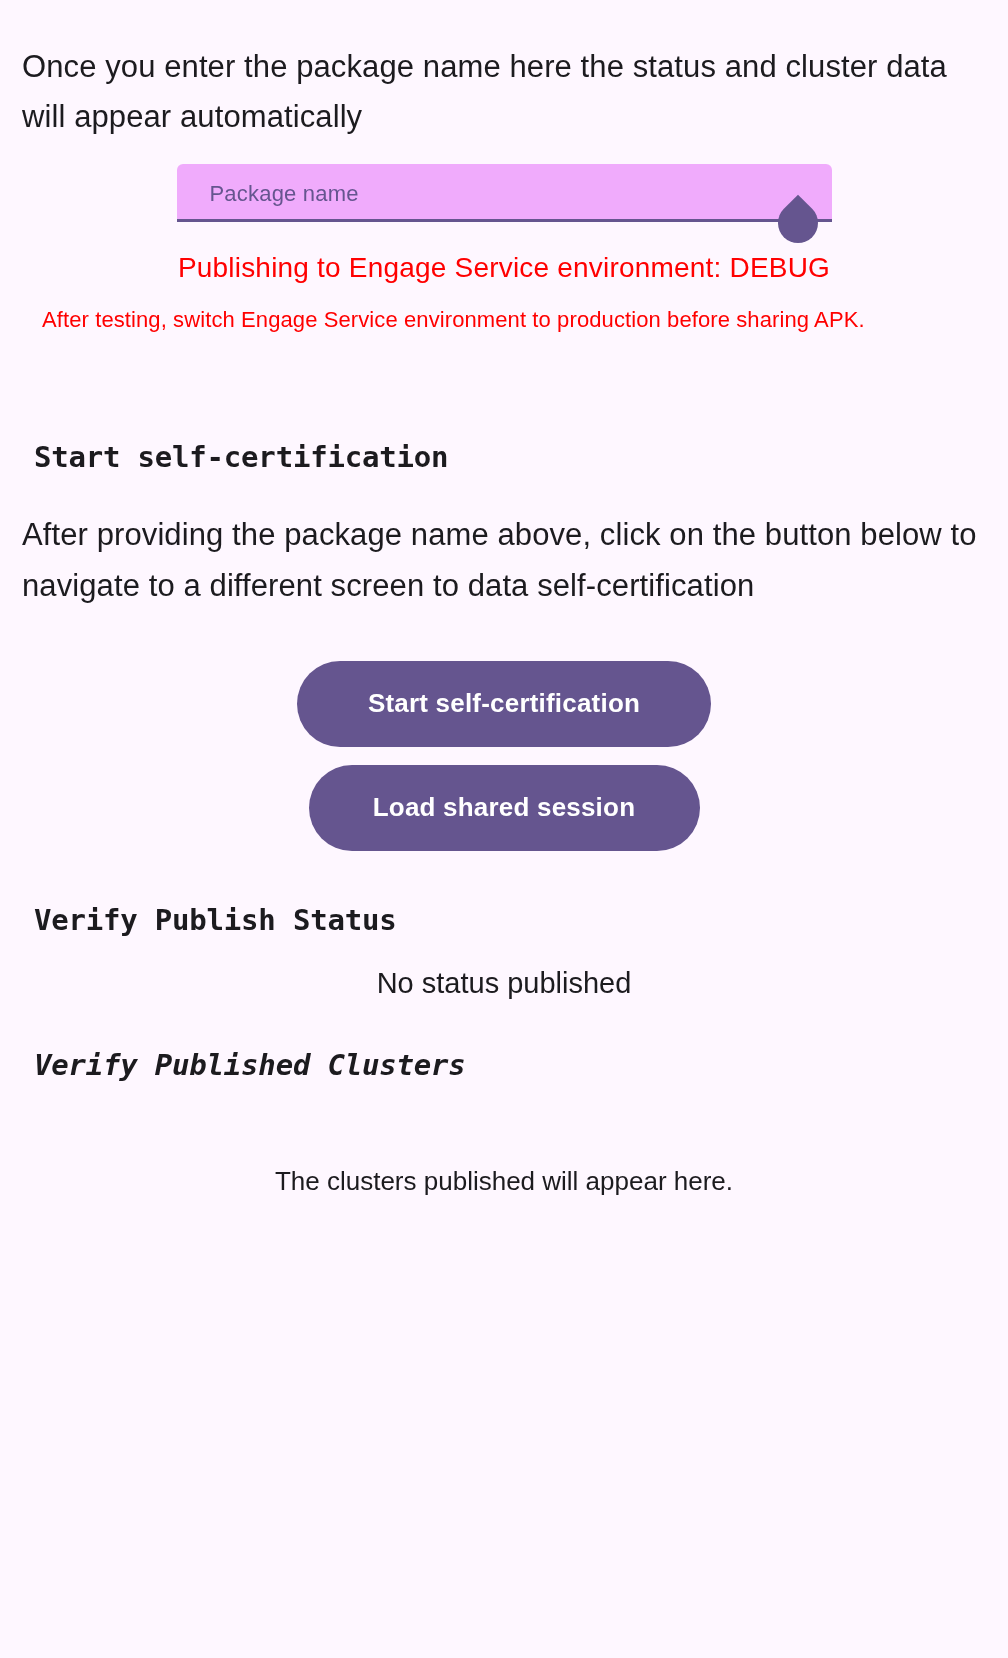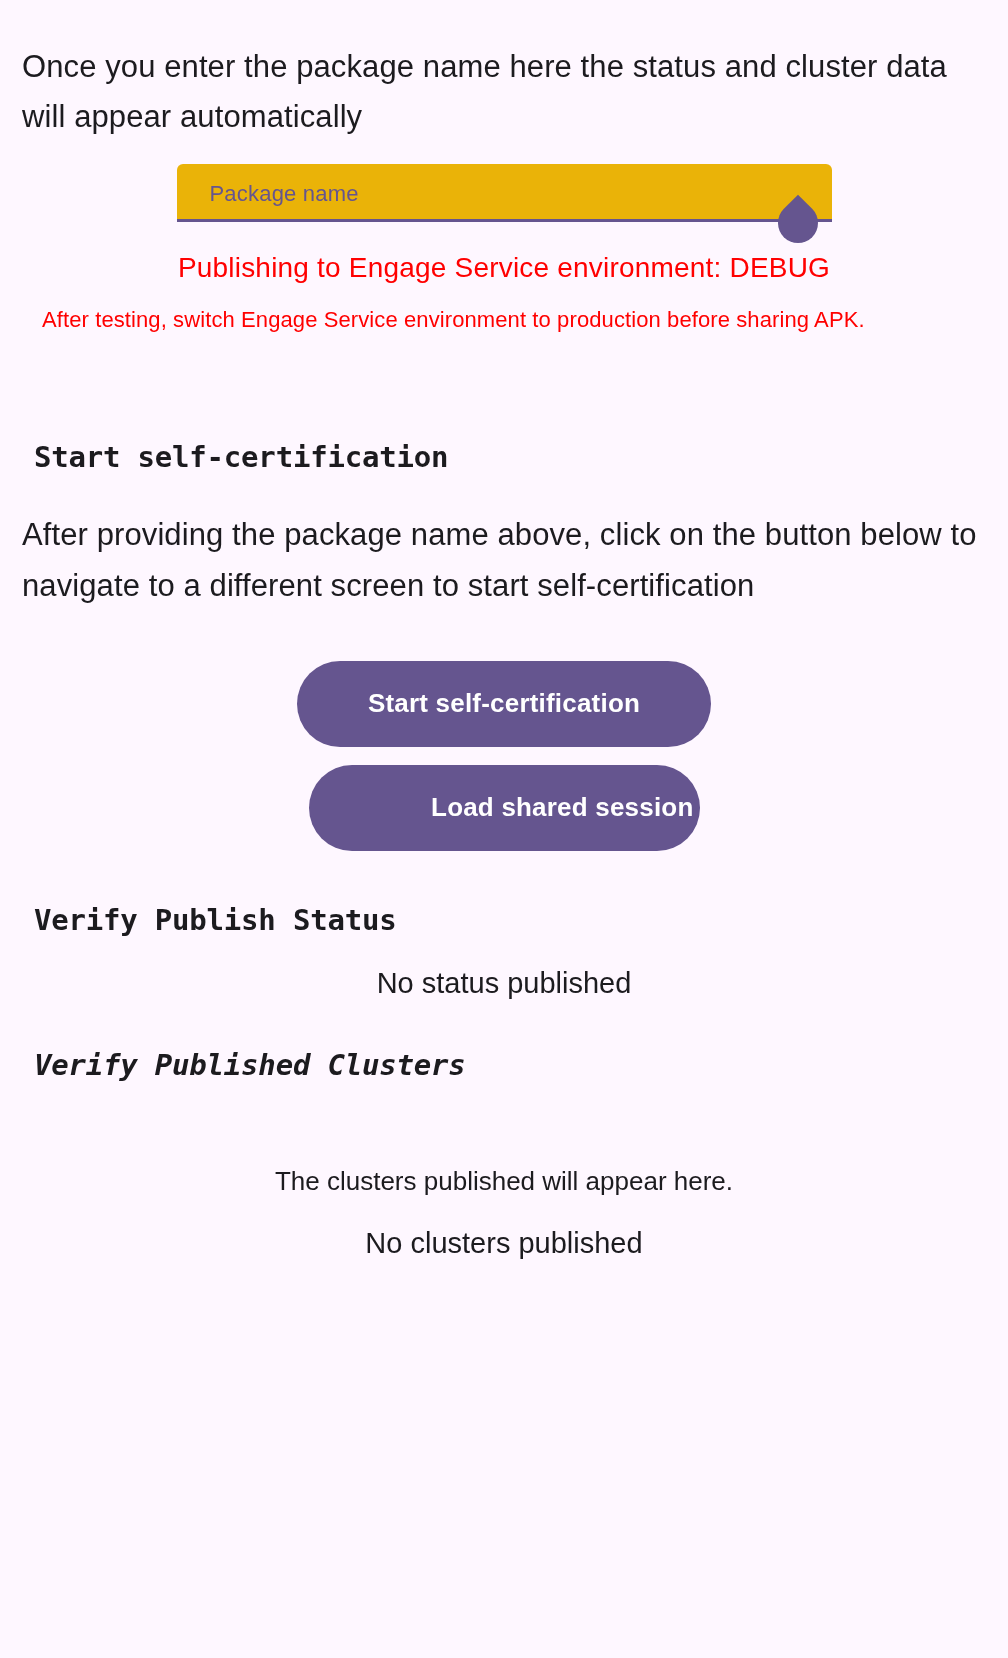--- a/index.html
+++ b/index.html
@@ -30,21 +30,21 @@
   }
   
   .field-wrap {
     margin-top: 22px;
     display: flex;
     justify-content: center;
     position: relative;
   }
   .textfield {
     width: 655px;
-    background: #eab308;
+    background: #f0abfc;
     border-top-left-radius: 6px;
     border-top-right-radius: 6px;
     border-bottom: 3px solid #65558F;
     box-sizing: border-box;
     padding: 16px 0 10px 33px;
     position: relative;
   }
   .tf-label {
     color: #65558F;
     font-size: 22px;
@@ -128,21 +128,20 @@
   }
   .btn-primary {
     margin-top: 50px;
     width: 414px;
     height: 86px;
   }
   .btn-secondary {
     margin-top: 18px;
     width: 391px;
     height: 86px;
-    text-align: right;
   }
   .sec-verify-status { margin-top: 52px; }
   .status-empty {
     font-size: 29px;
     text-align: center;
     color: #1C1B1F;
     margin-top: 30px;
   }
   .sec-verify-clusters { margin-top: 48px; font-style: italic; }
   .clusters-text {
@@ -169,29 +168,28 @@
     <div class="textfield">
       <div class="tf-label">Package name</div>
       <div class="drag-handle"></div>
     </div>
   </div>
 
   <div class="warn-main">Publishing to Engage Service environment: DEBUG</div>
   <div class="warn-sub">After testing, switch Engage Service environment to production before sharing APK.</div>
 
   <div class="section-title sec-start">Start self-certification</div>
-  <div class="body-text">After providing the package name above, click on the button below to navigate to a different screen to start self-certification</div>
+  <div class="body-text">After providing the package name above, click on the button below to navigate to a different screen to data self-certification</div>
 
   <div class="btn-row">
     <button class="btn btn-primary">Start self-certification</button>
   </div>
   <div class="btn-row">
     <button class="btn btn-secondary">Load shared session</button>
   </div>
 
   <div class="section-title sec-verify-status">Verify Publish Status</div>
   <div class="status-empty">No status published</div>
 
   <div class="section-title sec-verify-clusters">Verify Published Clusters</div>
   <div class="clusters-text">The clusters published will appear here.</div>
-  <div class="clusters-empty">No clusters published</div>
 
 </div>
 
 </body></html>

